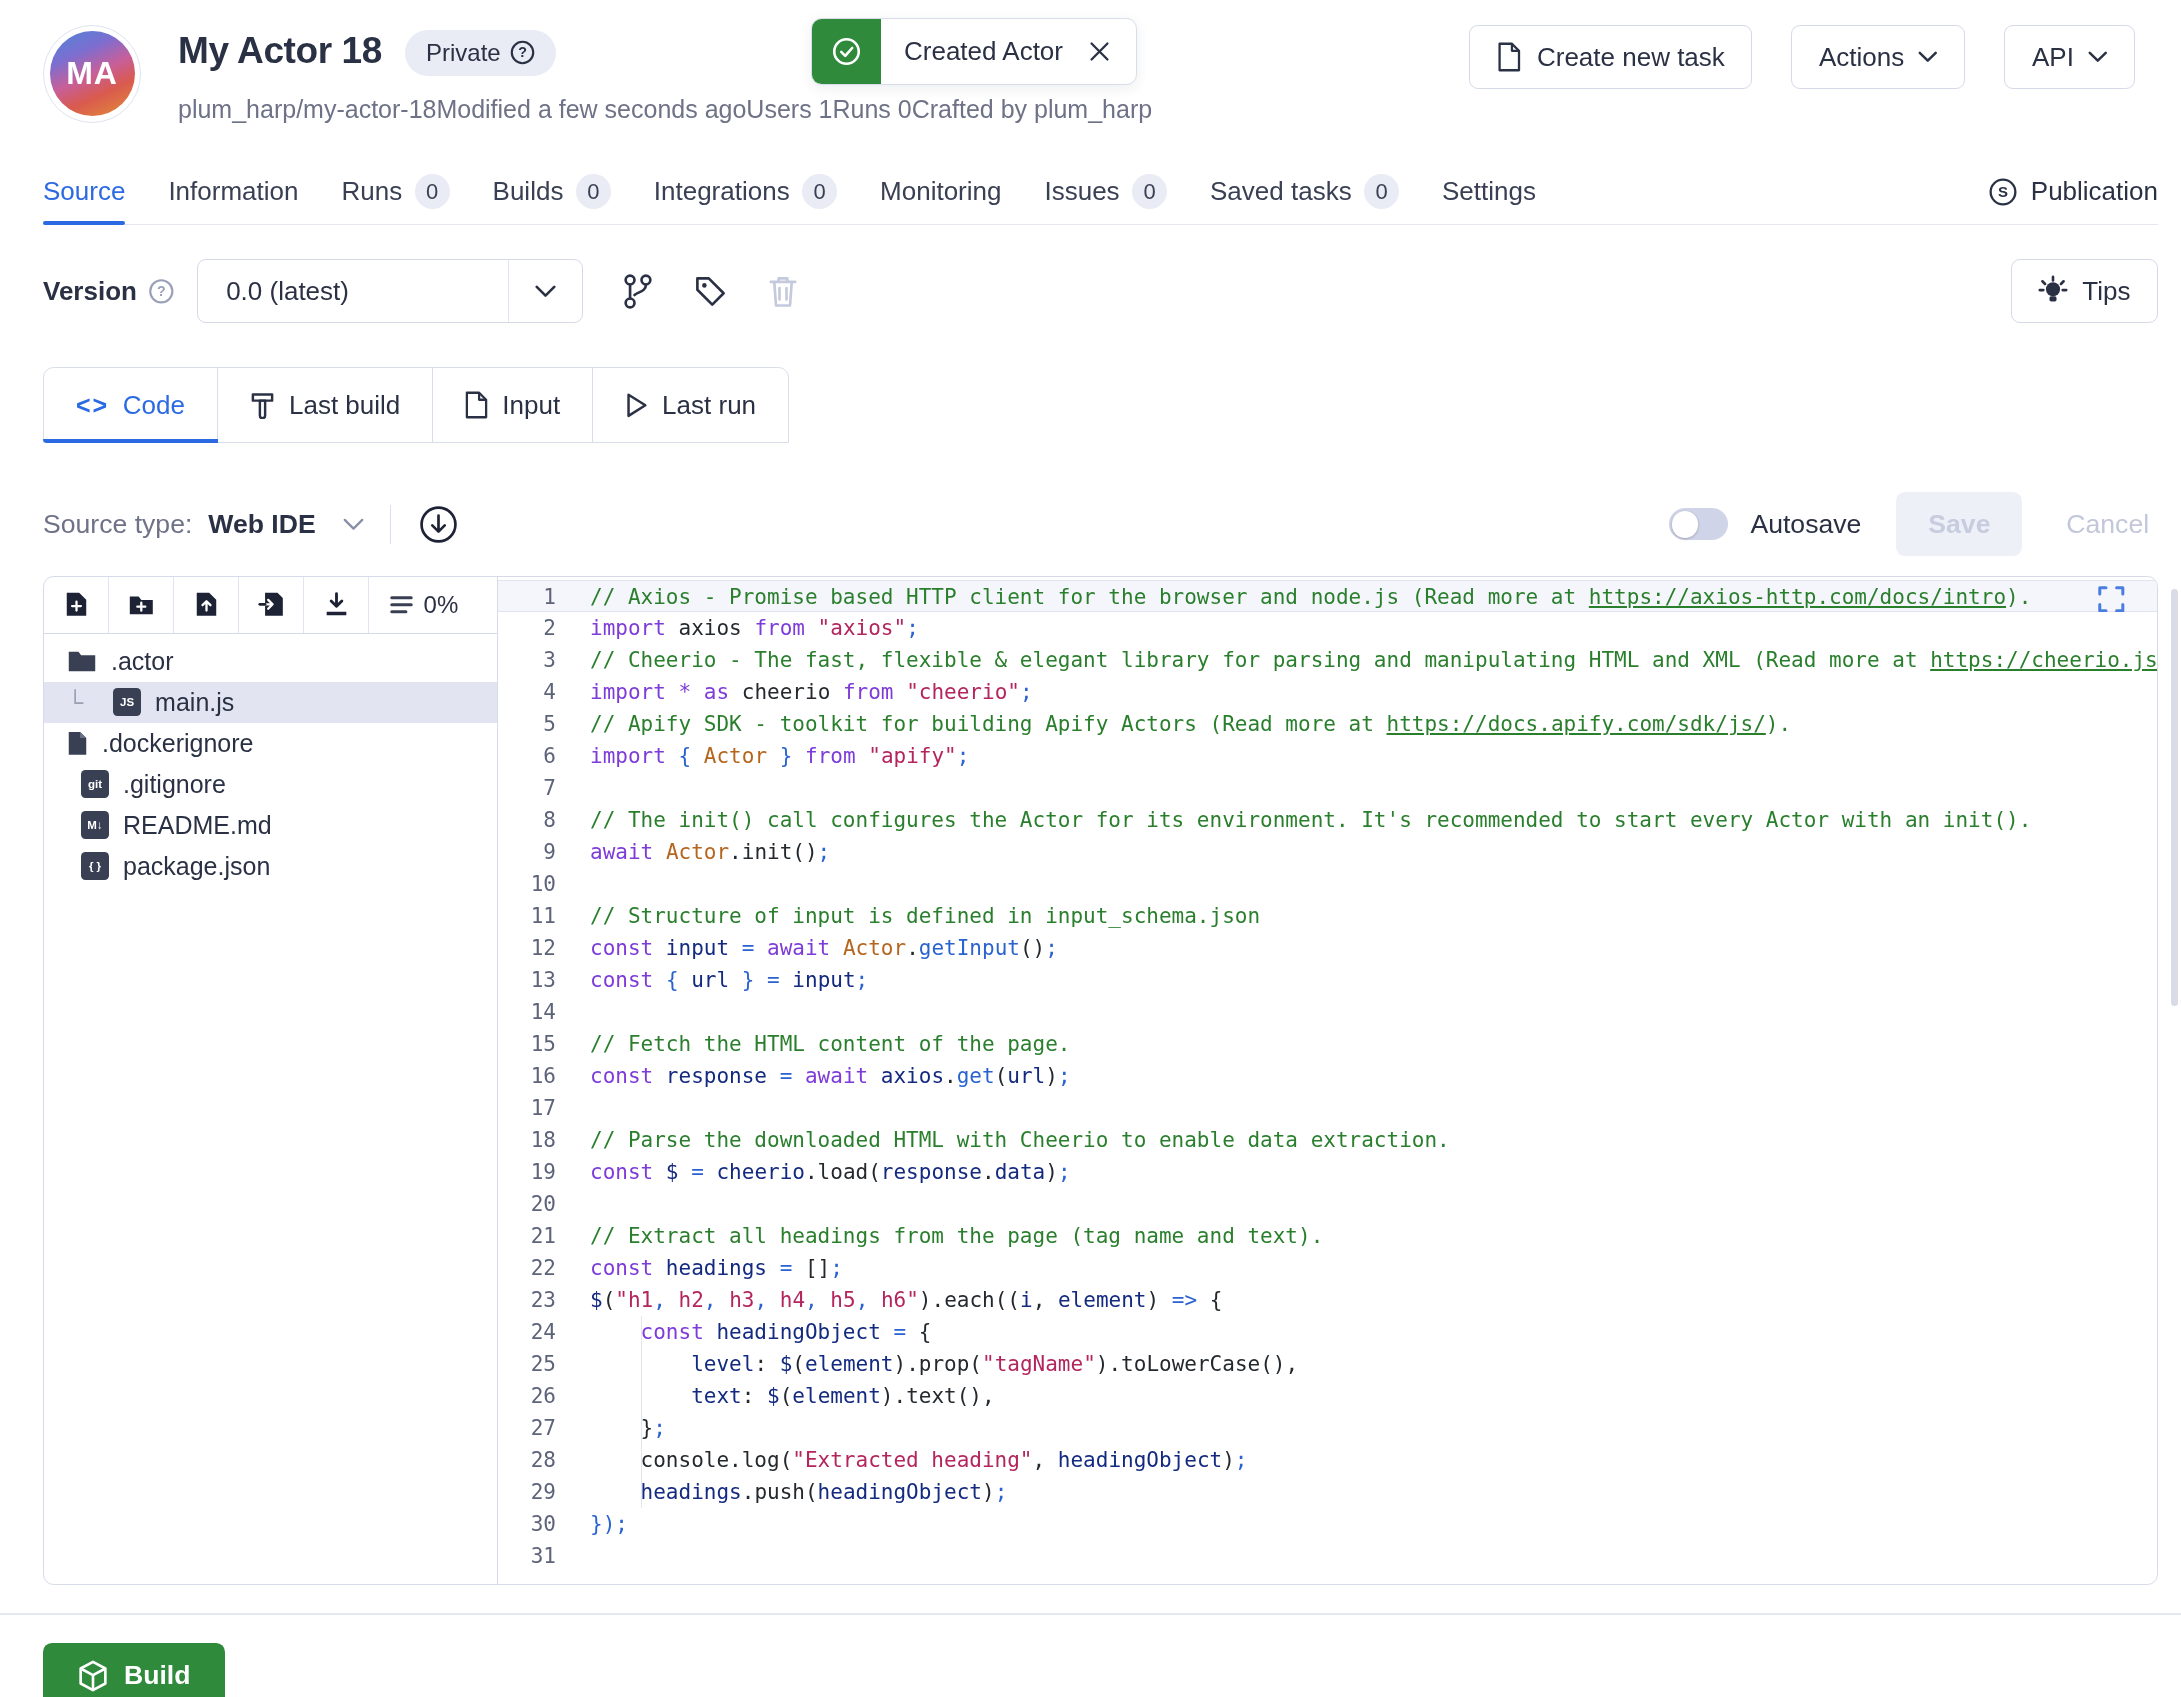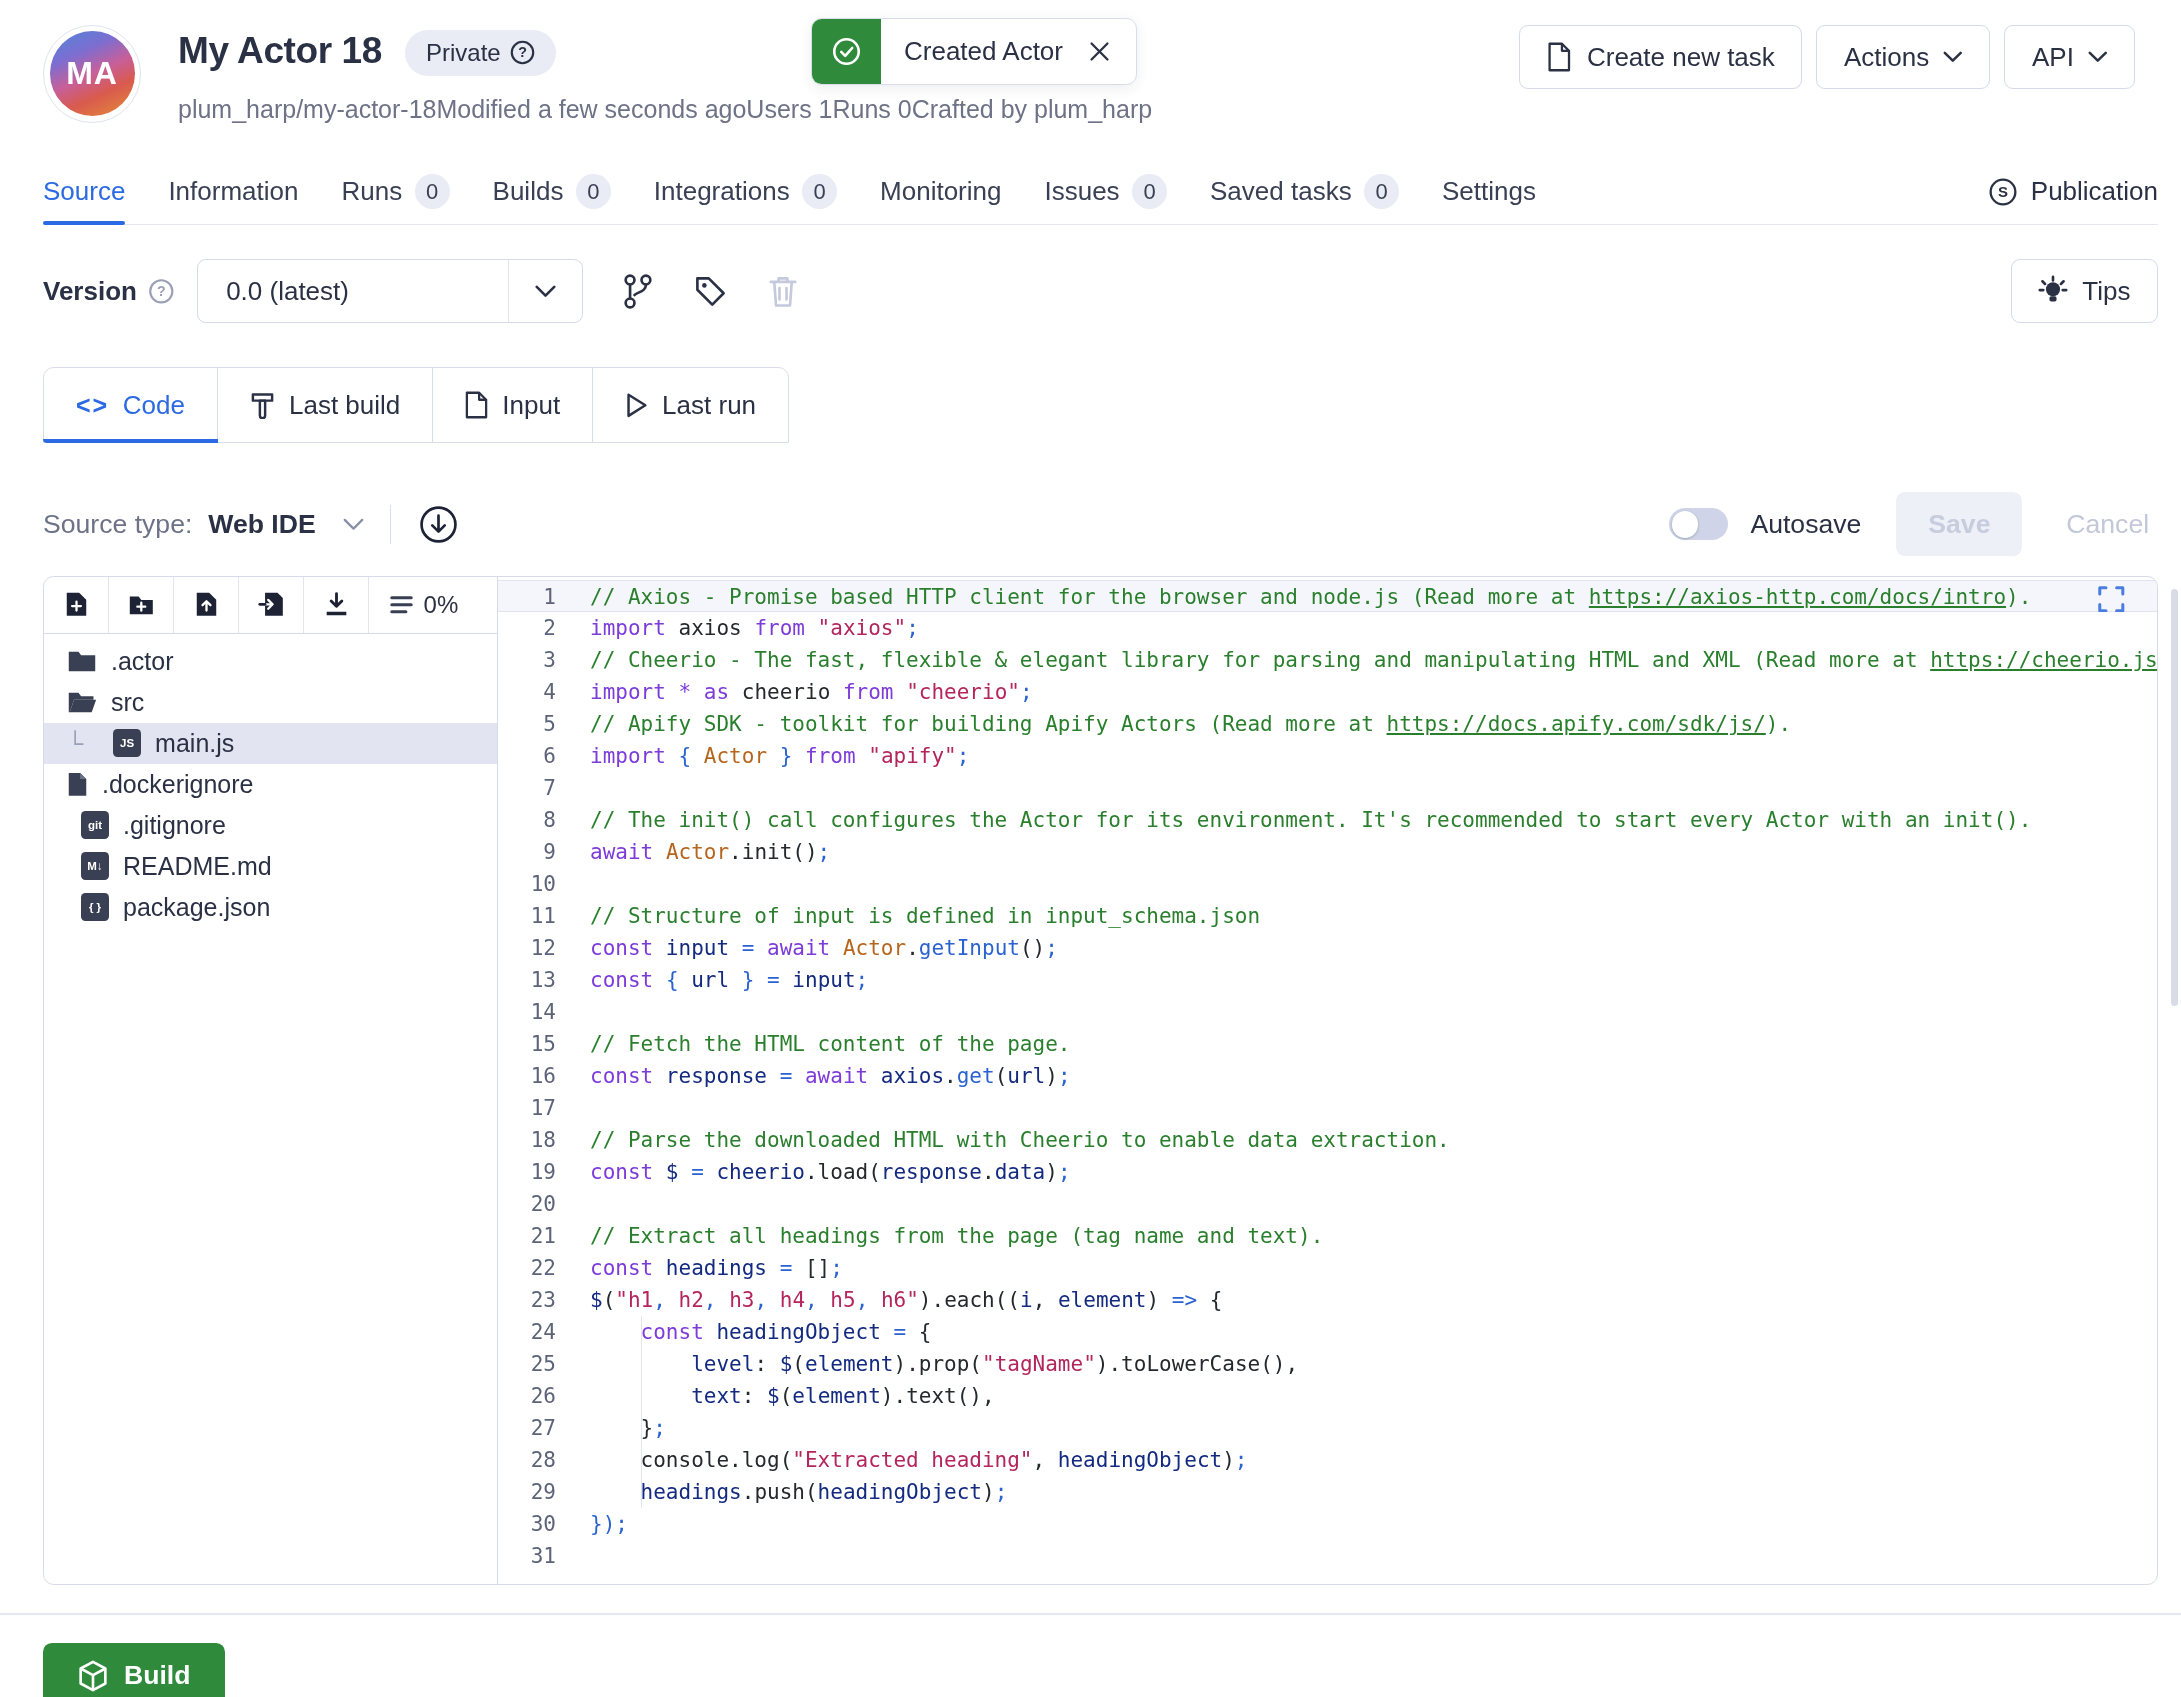--- a/index.html
+++ b/index.html
@@ -21,21 +21,21 @@
   .actor-title { font-size:37px; font-weight:700; letter-spacing:-0.4px; }
   .pill { background:#e9ebf5; border-radius:886px; padding:8.9px 21px; font-size:24px;
     display:inline-flex; align-items:center; gap:8.9px; color:#2b3144; }
   .meta-row { display:flex; margin-top:19.5px; font-size:25px; color:#6e7287; }
   .toast { position:absolute; left:768px; top:17.7px; display:flex; align-items:stretch;
     border:0.9px solid #d9dce9; border-radius:10.6px; background:#fff; overflow:hidden;
     box-shadow:0 3.5px 12.4px rgba(40,46,80,.08); height:67px; }
   .toast-ic { width:69px; background:#2f8a3b; display:flex; align-items:center; justify-content:center; }
   .toast-label { display:flex; align-items:center; font-size:26px; padding:0 25px 0 23px; }
   .toast-x { display:flex; align-items:center; padding-right:25px; font-size:26.6px; cursor:pointer; }
-  .hdr-actions { position:absolute; right:23px; top:25px; display:flex; gap:14px; }
+  .hdr-actions { position:absolute; right:23px; top:25px; display:flex; gap:39px; }
   .btn { display:inline-flex; align-items:center; gap:14px; height:64px; padding:0 26.6px;
     border:0.9px solid #d5d9e8; border-radius:8.9px; background:#fff; font-size:26px; font-weight:500;
     color:#2b3144; cursor:pointer; }
   .chev { width:19.5px; height:12.4px; }
 
   
   .tabs-row { display:flex; align-items:center; margin-top:35px; border-bottom:0.9px solid #e6e8f1;
     height:66px; }
   .tabs-left { display:flex; gap:43px; height:100%; }
   .tab { display:flex; align-items:center; gap:12.4px; font-size:26px; color:#3a4054; cursor:pointer;
@@ -394,29 +394,20 @@
         </span>
       </div>
       <div class="ft-list" id="file-list">
           <div class="ft-row">
             <span>
               <svg width="30" height="25" viewBox="0 0 34 28">
                 <path d="M2 3h11l3 4h16v18H2z" fill="#3a4054"></path>
               </svg>
             </span>
             <span>.actor</span>
-          </div>
-          <div class="ft-row">
-            <span>
-              <svg width="30" height="25" viewBox="0 0 34 28">
-                <path d="M2 3h11l3 4h14v4H8L3 25H2z" fill="#3a4054"></path>
-                <path d="M8 11h25l-5 14H3z" fill="#3a4054"></path>
-              </svg>
-            </span>
-            <span>src</span>
           </div>
           <div class="ft-row selected">
             <span class="elbow">└</span>
             <span class="badge-ic">JS</span>
             <span>main.js</span>
           </div>
           <div class="ft-row">
             <span>
               <svg width="21" height="26.6" viewBox="0 0 24 30">
                 <path d="M2 2h13l7 7v19H2z" fill="#3a4054"></path>

